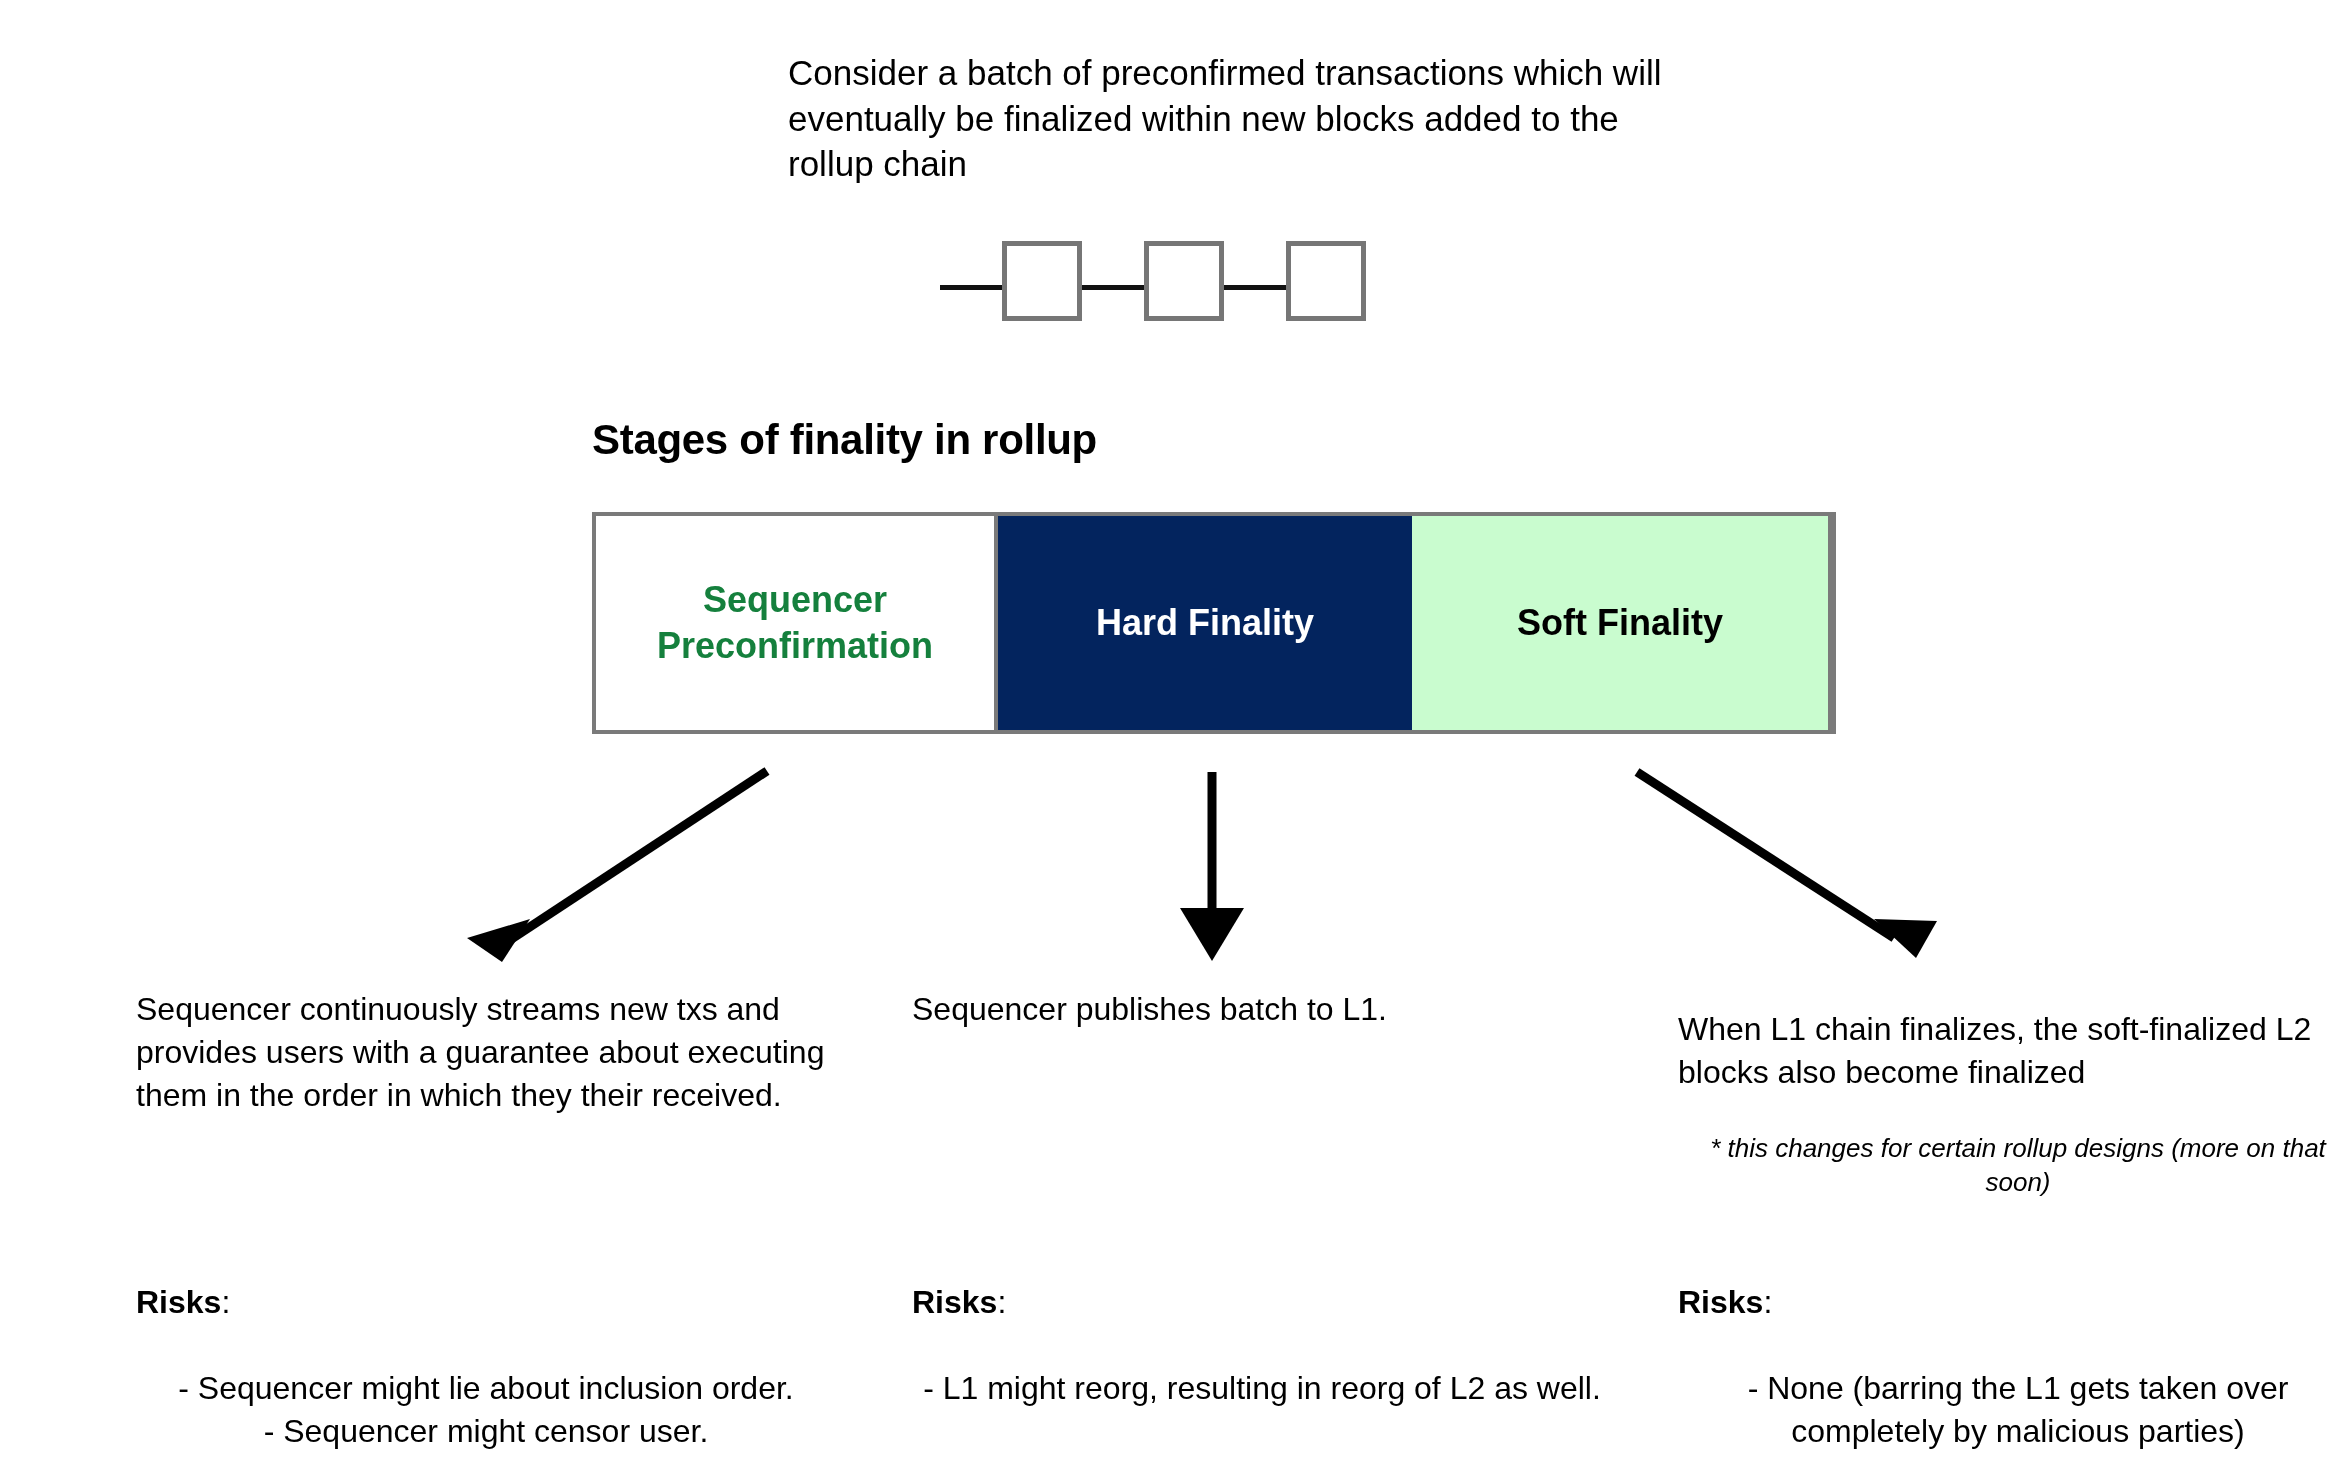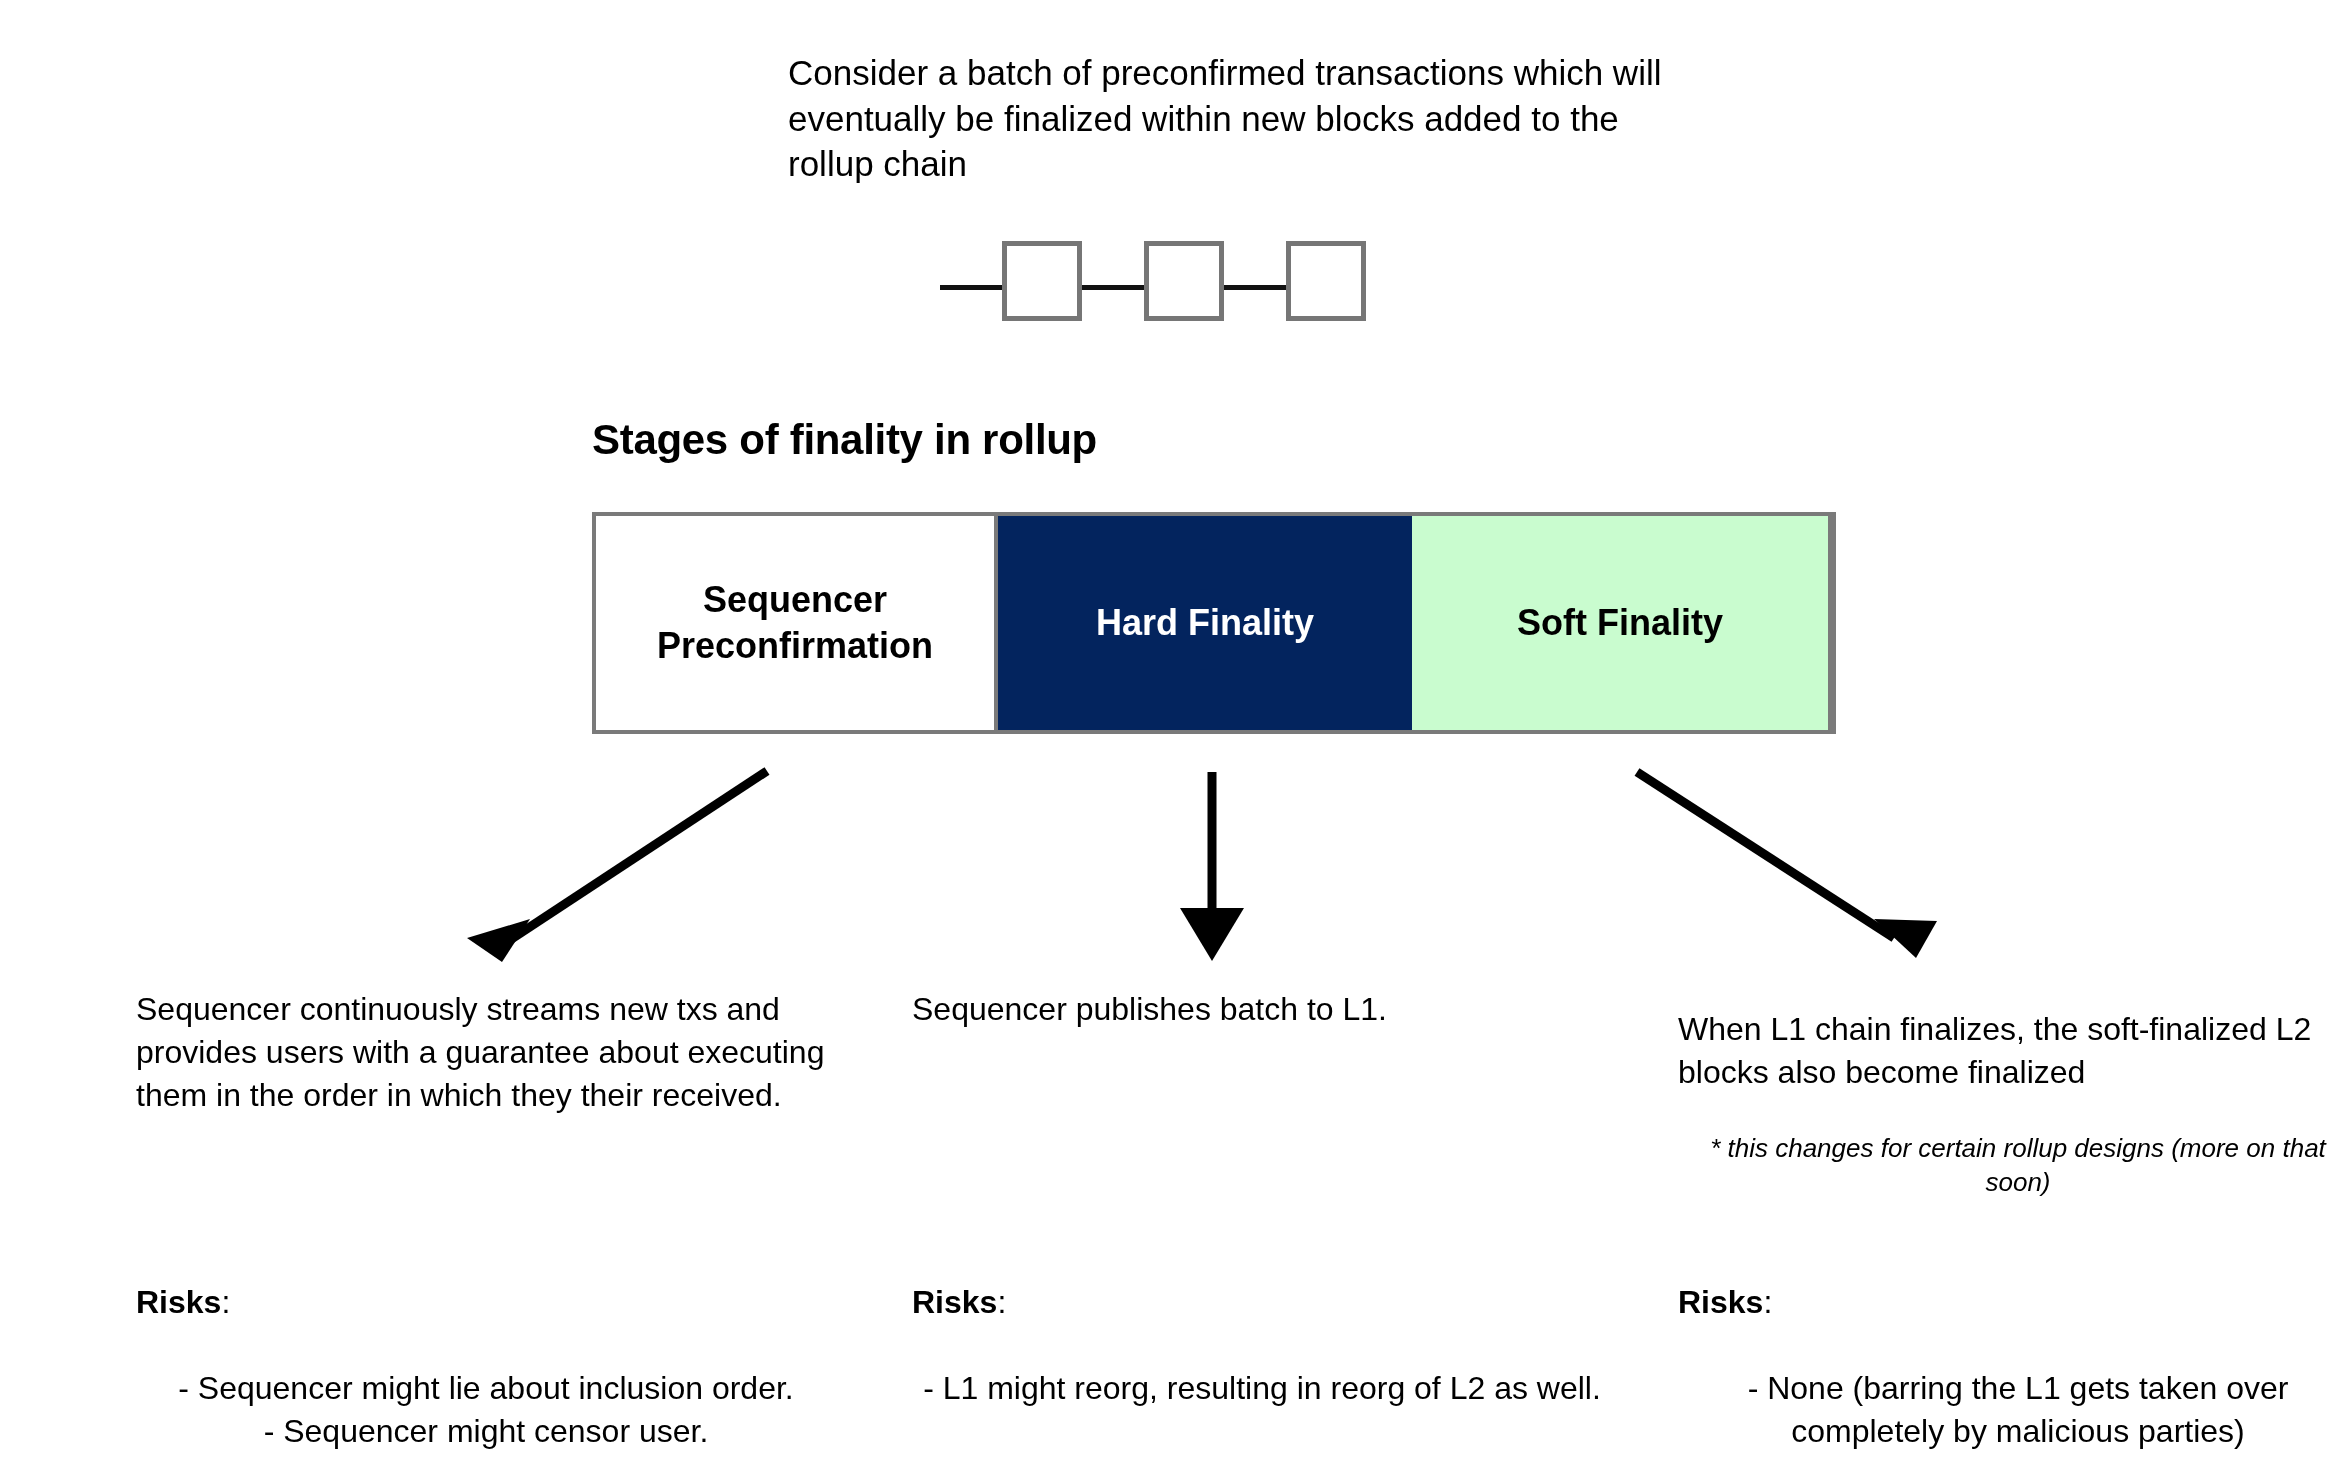--- a/index.html
+++ b/index.html
@@ -86,21 +86,21 @@
     text-align: center;
     font-size: 36px;
     font-weight: bold;
     line-height: 1.28;
     box-sizing: border-box;
     white-space: pre-line;
   }
   .stage-sequencer {
     width: 402px;
     background: #ffffff;
-    color: #000000;
+    color: #15803d;
     border-right: 4px solid #7a7a7a;
   }
   .stage-soft {
     width: 420px;
     background: #c9fccf;
     color: #000000;
     border-right: 4px solid #7a7a7a;
   }
   .stage-hard {
     flex: 1 1 auto;

